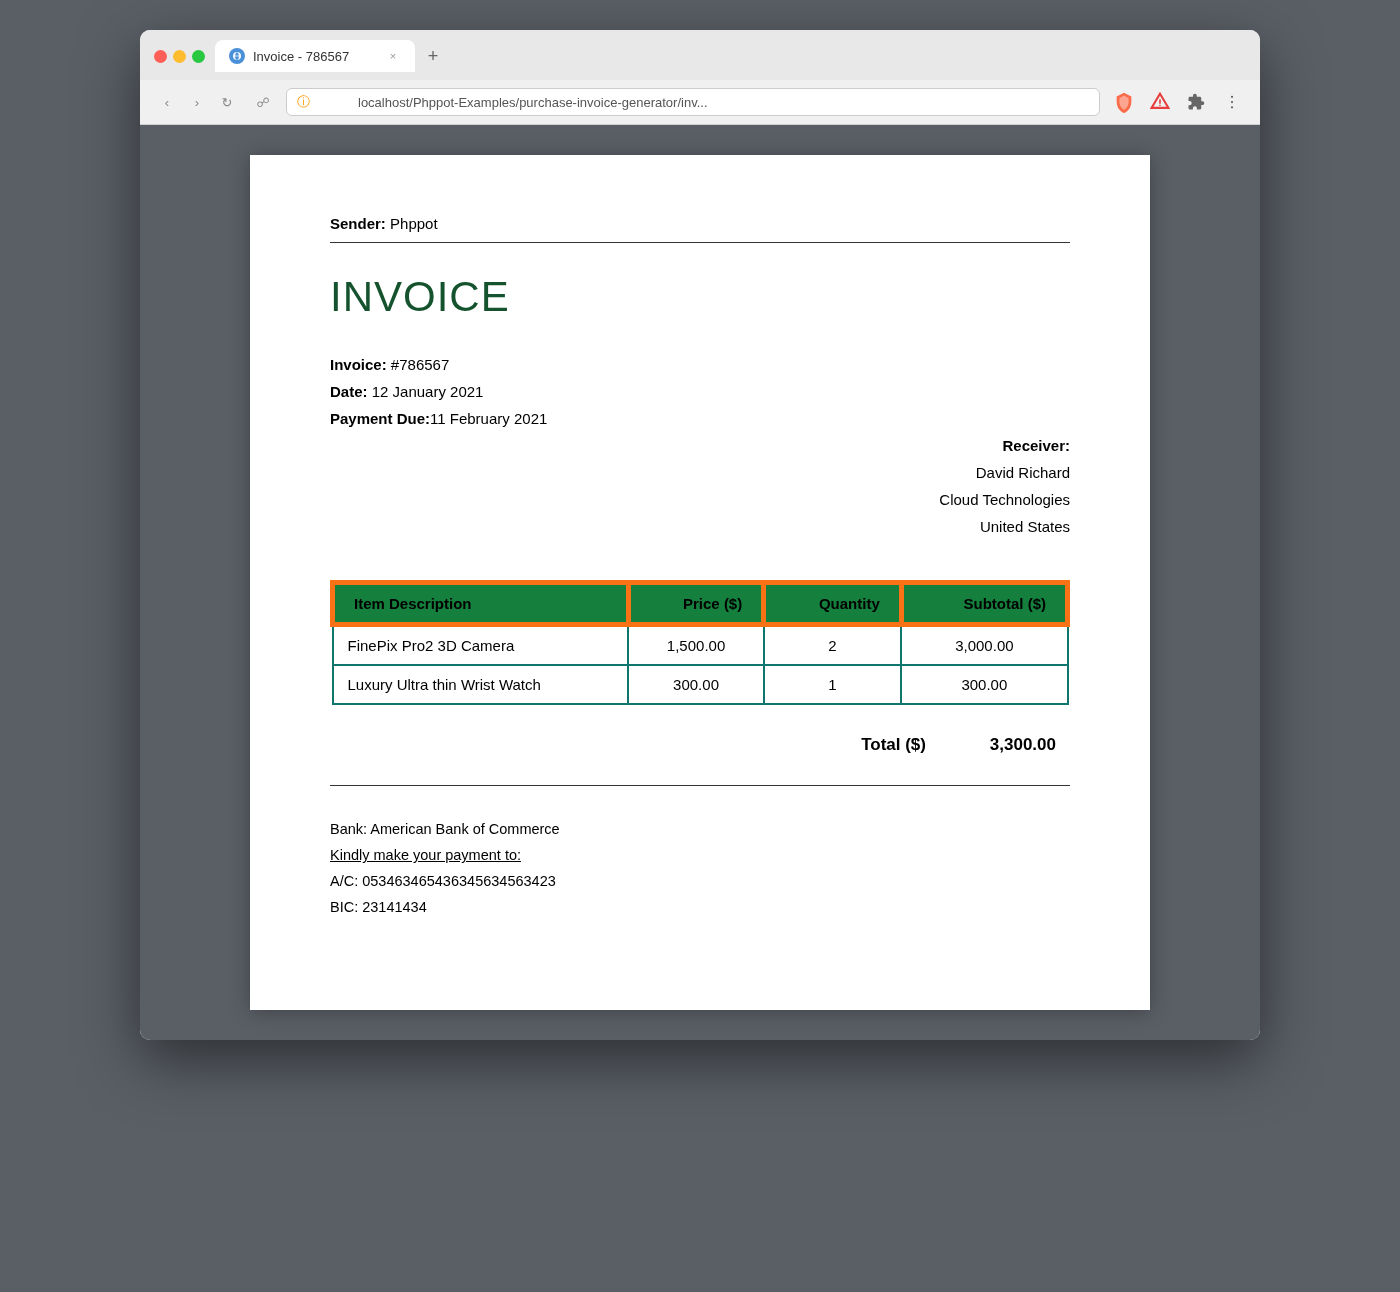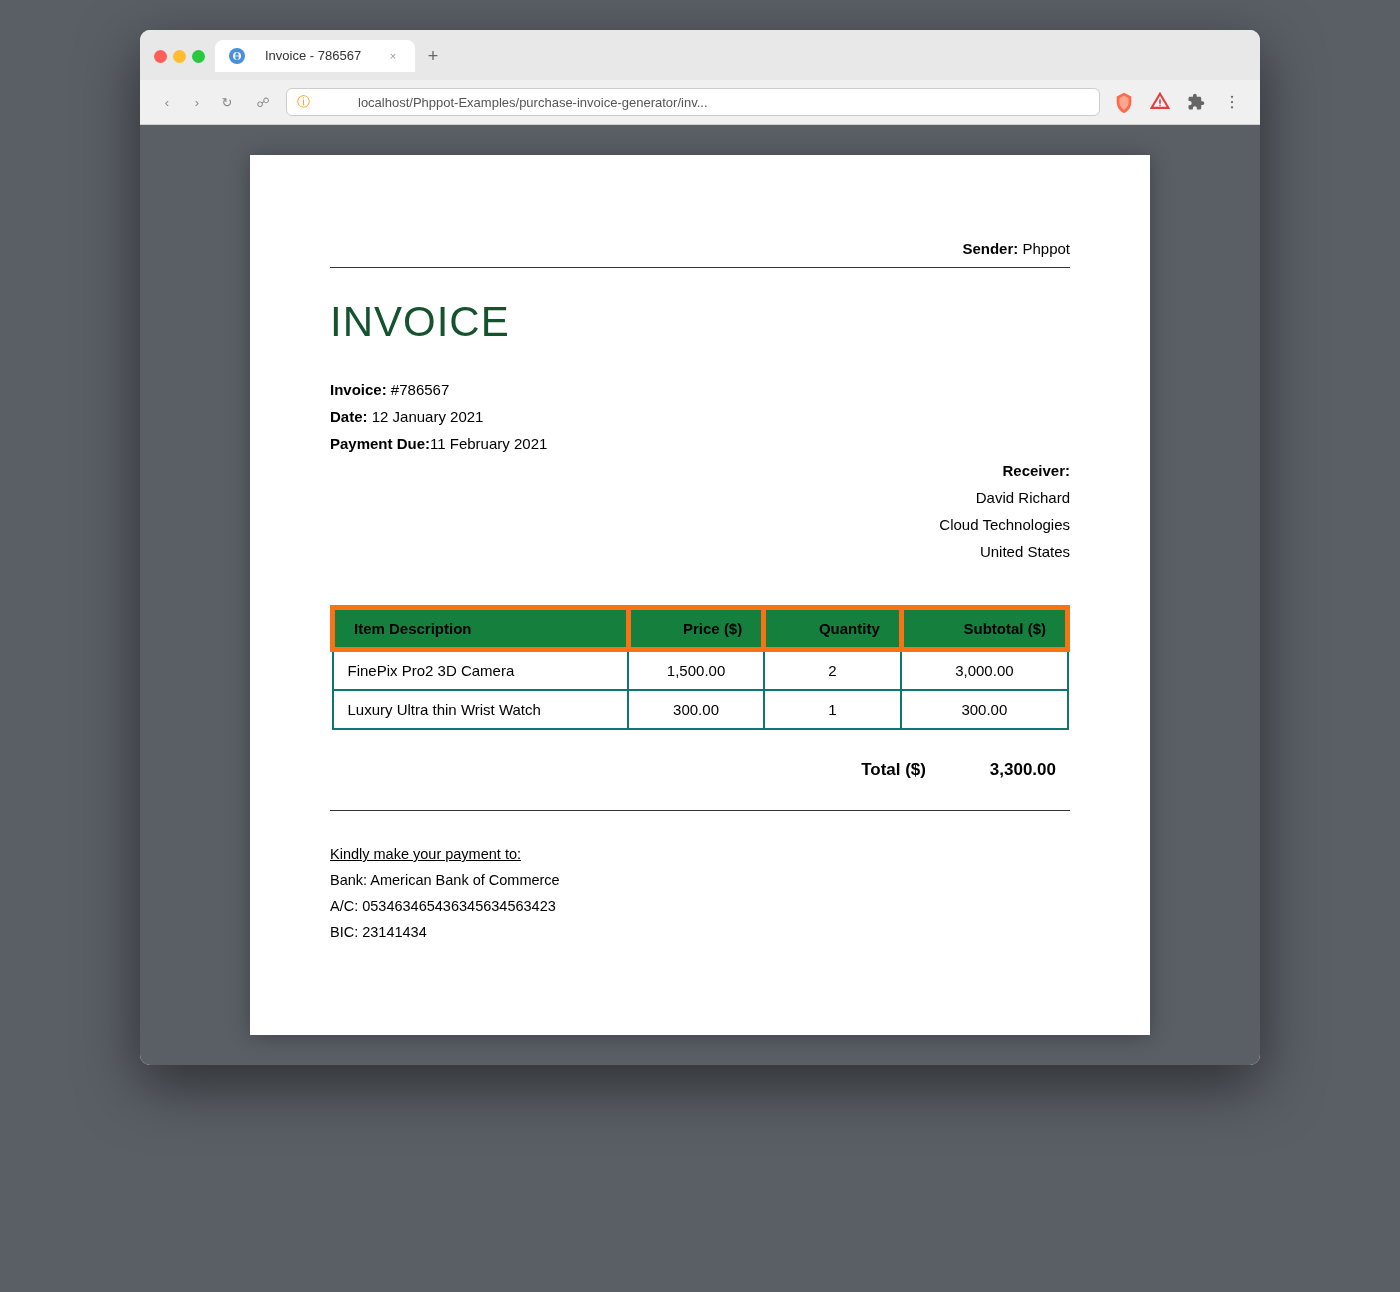--- a/index.html
+++ b/index.html
@@ -54,22 +54,22 @@
     .tl-green { background: #28c840; }
 
     .tab-bar {
       display: flex;
       align-items: center;
       gap: 4px;
     }
 
     .tab {
       display: flex;
-      align-items: flex-start;
-      gap: 20px;
+      align-items: center;
+      gap: 8px;
       padding: 8px 14px;
       background: #fff;
       border-radius: 8px 8px 0 0;
       font-size: 13px;
       color: #333;
       min-width: 200px;
       max-width: 240px;
     }
 
     .tab-favicon {
@@ -194,24 +194,23 @@
     .invoice-doc {
       background: #fff;
       margin: 0 auto;
       padding: 60px 80px;
       max-width: 900px;
       min-height: 800px;
       box-shadow: 0 2px 20px rgba(0,0,0,0.3);
     }
 
     .invoice-header-right {
-      text-align: right;
+      text-align: left;
       margin-bottom: 10px;
       font-size: 15px;
-      margin-top: 25px;
     }
 
     .invoice-header-right .label {
       font-weight: bold;
     }
 
     .divider {
       border: none;
       border-top: 1px solid #333;
       margin-bottom: 30px;
@@ -457,24 +456,24 @@
       </table>
 
       <div class="total-row">
         <span class="total-label">Total ($)</span>
         <span class="total-value">3,300.00</span>
       </div>
 
       <hr class="divider2">
 
       <div class="payment-info">
+        <div>Bank: American Bank of Commerce</div>
         <div>
           <span class="underline">Kindly make your payment to:</span>
         </div>
-        <div>Bank: American Bank of Commerce</div>
         <div>A/C: 053463465436345634563423</div>
         <div>BIC: 23141434</div>
       </div>
 
 
     </div>
   </div>
 </div>
 
 </body></html>

